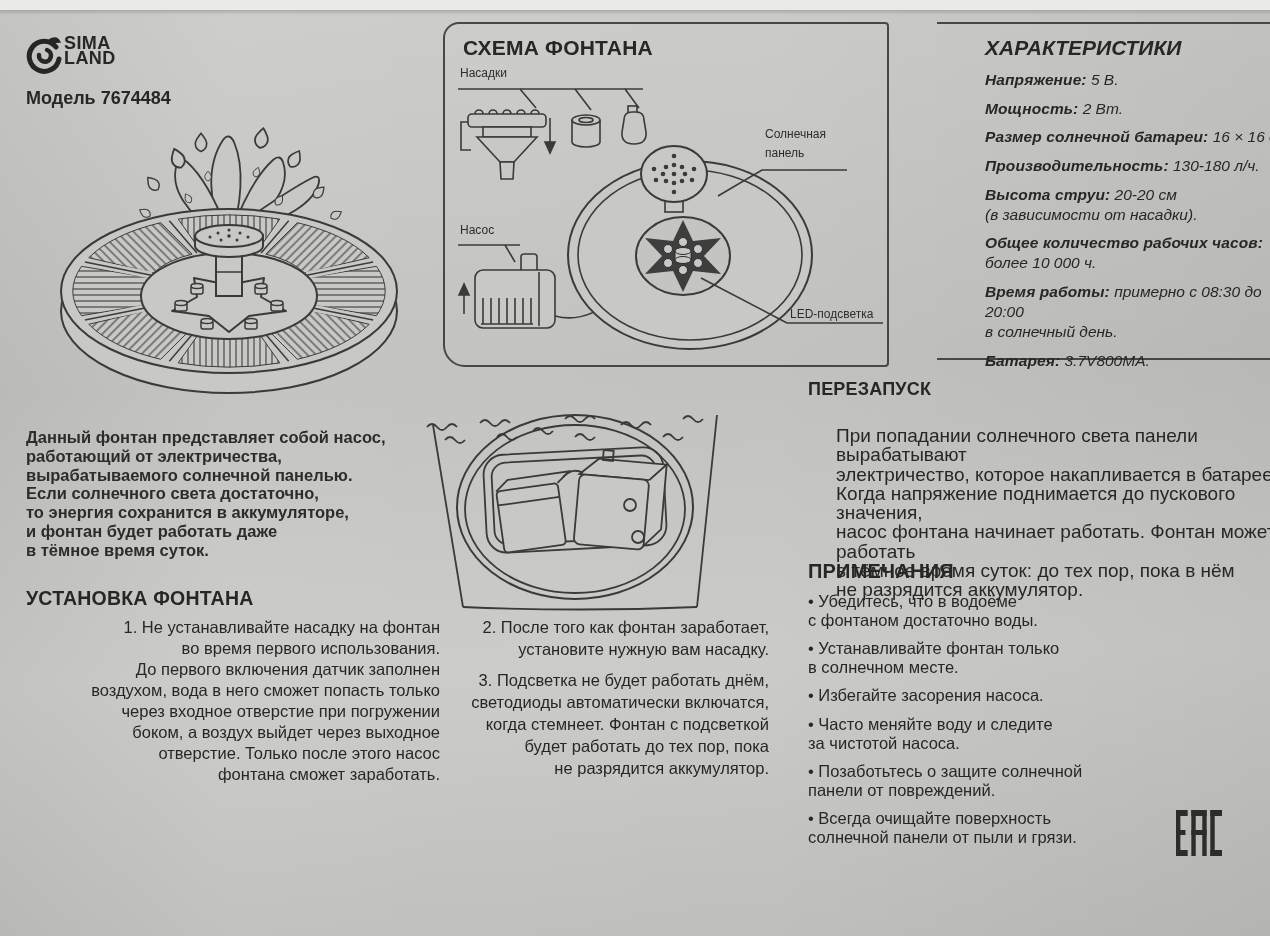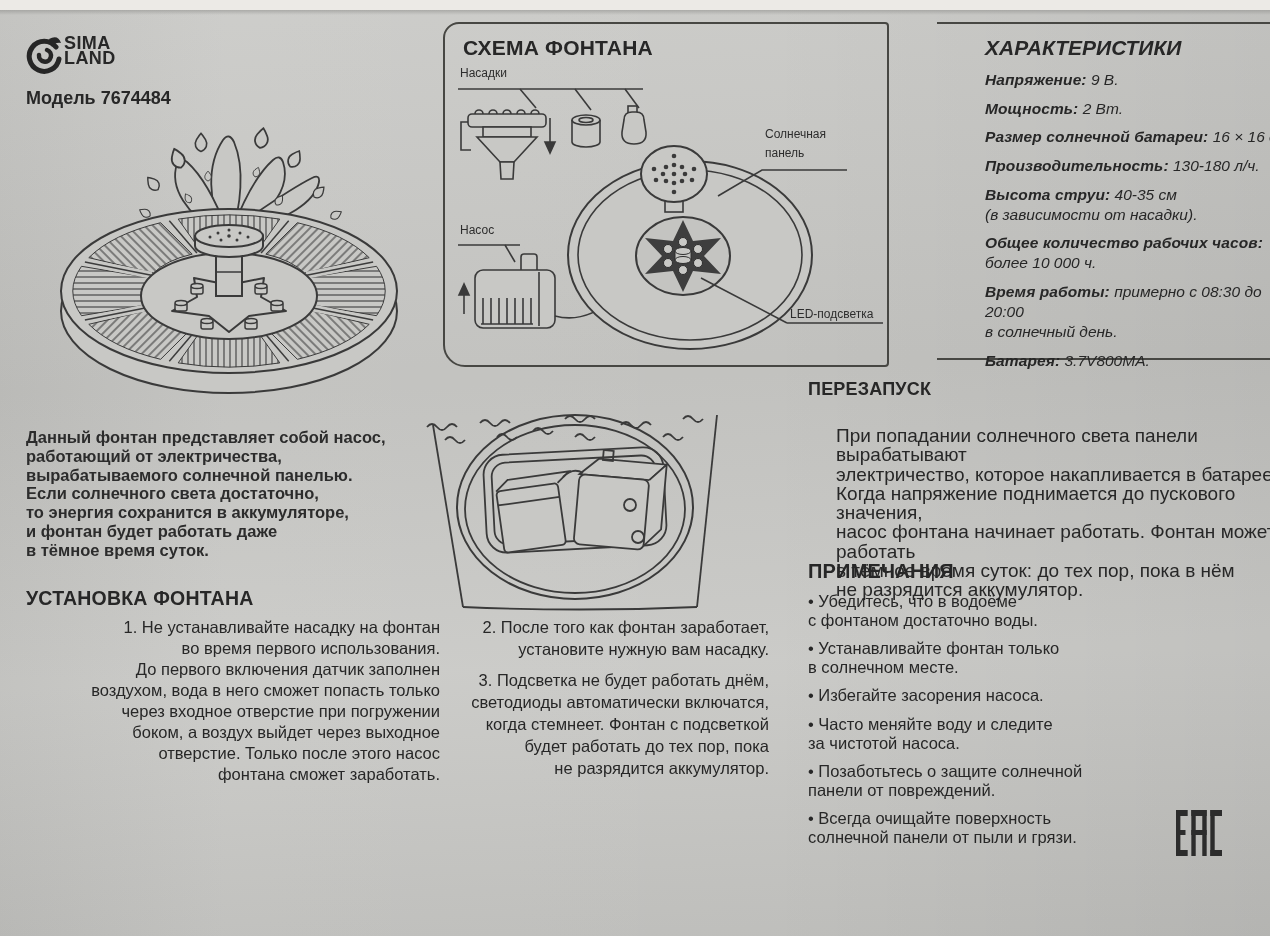--- a/index.html
+++ b/index.html
@@ -274,25 +274,25 @@
     <div class="abs lbl" style="left:15px;top:42px">Насадки</div>
     <div class="abs lbl" style="left:15px;top:199px">Насос</div>
     <div class="abs lbl ml" style="left:320px;top:101px;line-height:19px">Солнечная
 панель</div>
     <div class="abs lbl" style="left:345px;top:283px">LED-подсветка</div>
   </div>
 
   <div class="abs specs-box">
     <div class="specs-inner">
       <h2 class="specs-title">ХАРАКТЕРИСТИКИ</h2>
-      <p class="spec"><b>Напряжение:</b><span class="ml"> 9 В.</span></p>
+      <p class="spec"><b>Напряжение:</b><span class="ml"> 5 В.</span></p>
       <p class="spec"><b>Мощность:</b><span class="ml"> 2 Вт.</span></p>
       <p class="spec"><b>Размер солнечной батареи:</b><span class="ml"> 16 × 16 см.</span></p>
       <p class="spec"><b>Производительность:</b><span class="ml"> 130-180 л/ч.</span></p>
-      <p class="spec"><b>Высота струи:</b><span class="ml"> 40-35 см
+      <p class="spec"><b>Высота струи:</b><span class="ml"> 20-20 см
 (в зависимости от насадки).</span></p>
       <p class="spec"><b>Общее количество рабочих часов:</b><span class="ml">
 более 10 000 ч.</span></p>
       <p class="spec"><b>Время работы:</b><span class="ml"> примерно с 08:30 до 20:00
 в солнечный день.</span></p>
       <p class="spec"><b>Батарея:</b><span class="ml"> 3.7V800MA.</span></p>
     </div>
   </div>
 
   <svg class="abs" style="left:425px;top:385px" width="300" height="230" viewBox="0 0 300 230">

